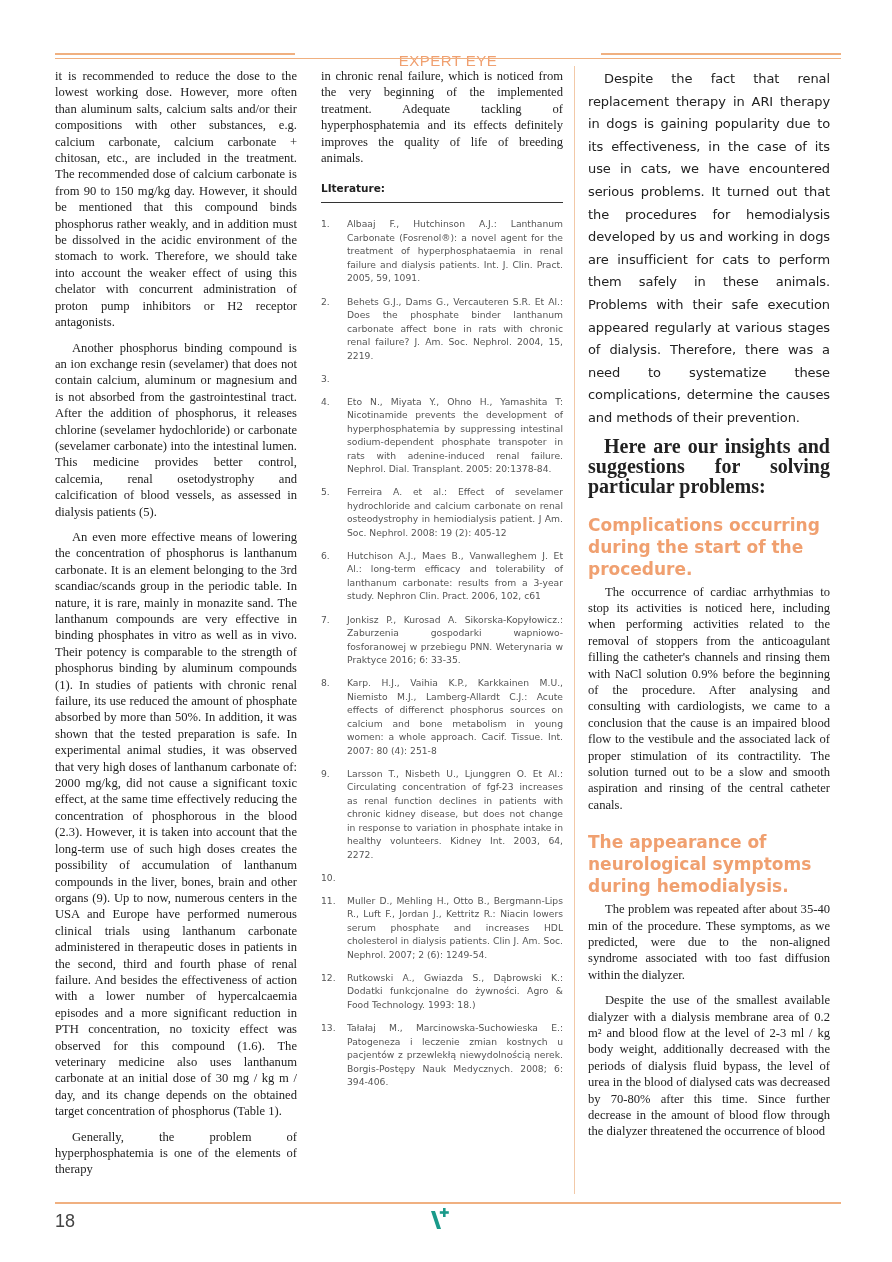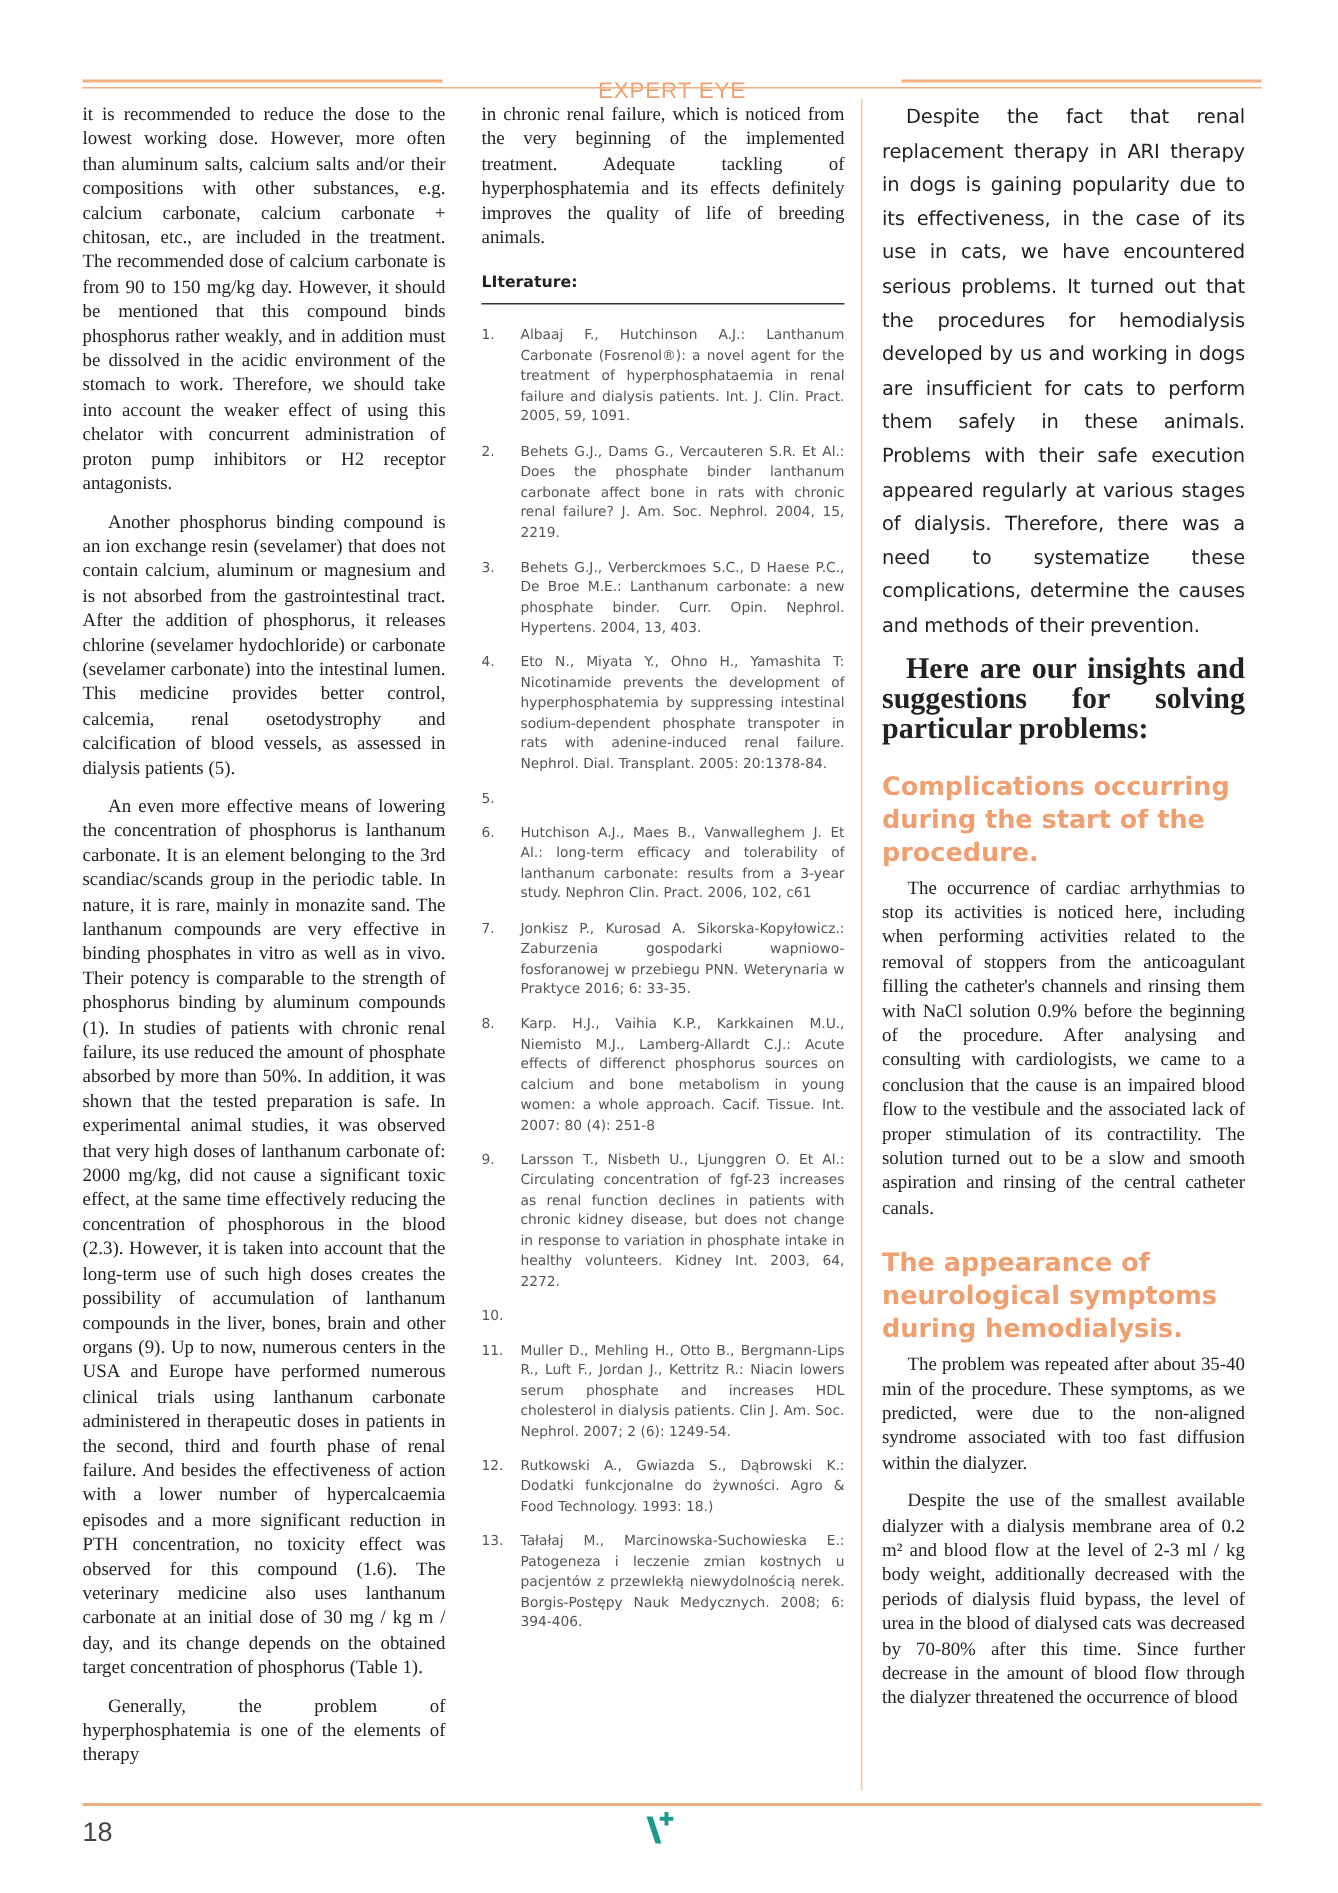--- a/index.html
+++ b/index.html
@@ -63,28 +63,28 @@
     <li class="ref">
         <span class="ref-num">1.</span>
         <span class="ref-text">Albaaj F., Hutchinson A.J.: Lanthanum Carbonate (Fosrenol®): a novel agent for the treatment of hyperphosphataemia in renal failure and dialysis patients. Int. J. Clin. Pract. 2005, 59, 1091.</span>
       </li>
     <li class="ref">
         <span class="ref-num">2.</span>
         <span class="ref-text">Behets G.J., Dams G., Vercauteren S.R. Et Al.: Does the phosphate binder lanthanum carbonate affect bone in rats with chronic renal failure? J. Am. Soc. Nephrol. 2004, 15, 2219.</span>
       </li>
     <li class="ref">
         <span class="ref-num">3.</span>
-        <span class="ref-text">Behets G.J., Verberckmoes S.C., D Haese P.C., De Broe M.E.: Lanthanum carbonate: a new phosphate binder. Curr. Opin. Nephrol. Hypertens. 2004, 13, 403.</span>
       </li>
     <li class="ref">
         <span class="ref-num">4.</span>
         <span class="ref-text">Eto N., Miyata Y., Ohno H., Yamashita T: Nicotinamide prevents the development of hyperphosphatemia by suppressing intestinal sodium-dependent phosphate transpoter in rats with adenine-induced renal failure. Nephrol. Dial. Transplant. 2005: 20:1378-84.</span>
       </li>
     <li class="ref">
         <span class="ref-num">5.</span>
+        <span class="ref-text">Ferreira A. et al.: Effect of sevelamer hydrochloride and calcium carbonate on renal osteodystrophy in hemiodialysis patient. J Am. Soc. Nephrol. 2008: 19 (2): 405-12</span>
       </li>
     <li class="ref">
         <span class="ref-num">6.</span>
         <span class="ref-text">Hutchison A.J., Maes B., Vanwalleghem J. Et Al.: long-term efficacy and tolerability of lanthanum carbonate: results from a 3-year study. Nephron Clin. Pract. 2006, 102, c61</span>
       </li>
     <li class="ref">
         <span class="ref-num">7.</span>
         <span class="ref-text">Jonkisz P., Kurosad A. Sikorska-Kopyłowicz.: Zaburzenia gospodarki wapniowo-fosforanowej w przebiegu PNN. Weterynaria w Praktyce 2016; 6: 33-35.</span>
       </li>
     <li class="ref">

